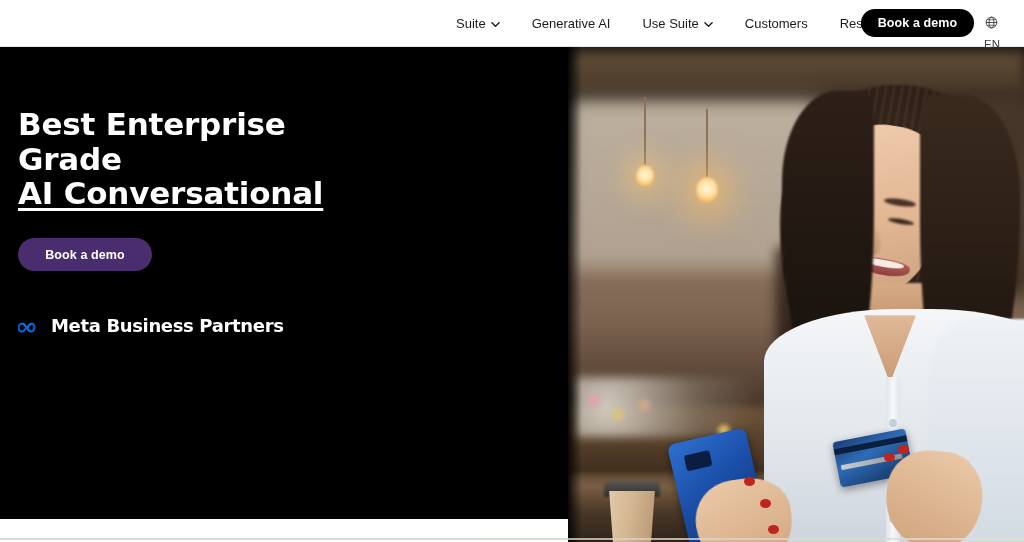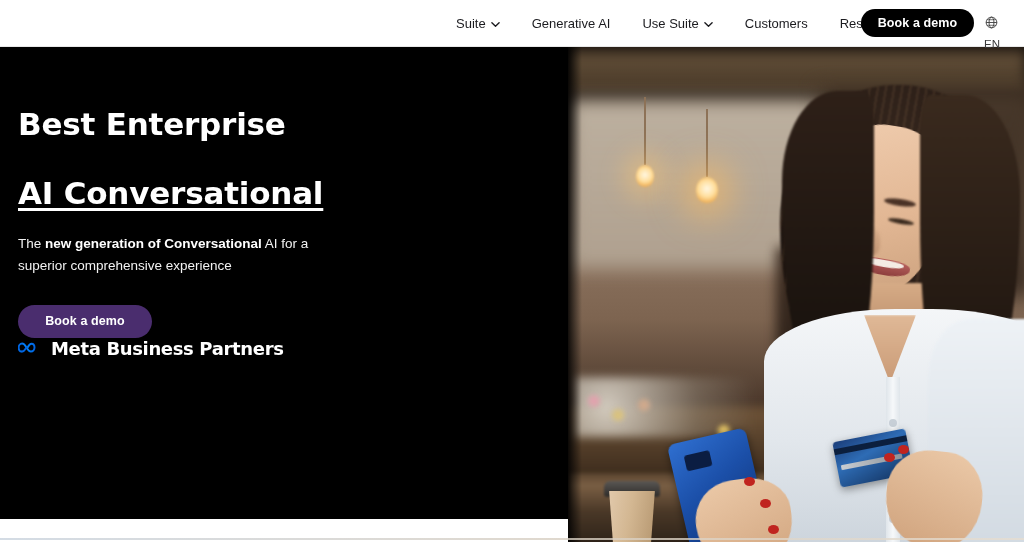--- a/index.html
+++ b/index.html
@@ -82,21 +82,21 @@
     max-width: 310px;
   }
   .subhead b { font-weight: 700; color: #fff; }
   .cta {
     margin-top: 27px; width: 134px; height: 33px; border-radius: 17px;
     background: #4a2d6e; color: #fff; border: none; cursor: pointer;
     font-size: 12.5px; font-weight: 700; letter-spacing: 0.1px;
     display: flex; align-items: center; justify-content: center;
     font-family: "Liberation Sans", sans-serif;
   }
-  .partners { display: flex; align-items: center; gap: 7px; }
+  .partners { margin-top: 44px; display: flex; align-items: flex-end; gap: 7px; }
   .meta-mark { width: 26px; height: 16px; display:block; }
   .partners-label {
     color: #fff; font-size: 18px; font-weight: 600; letter-spacing: -0.35px;
     font-family: "DejaVu Sans", sans-serif;
   }
 
   
   .photo { position: absolute; inset: 0; }
   .bg-wall {
     position:absolute; inset:0;
@@ -391,27 +391,24 @@
     </div>
   </div>
 
   <div class="hero">
 
     <div class="hero-left">
       <div class="hero-inner">
 
         <h1 class="headline">
           <span>Best Enterprise</span><br>
-          <br>
+          <span>Grade</span><br>
           <span class="u">AI Conversational</span><br>
         </h1>
 
-        <p class="subhead">
-          <span>The </span><b>new generation of Conversational</b><span> AI for a superior comprehensive experience</span>
-        </p>
 
         <button class="cta">Book a demo</button>
 
         <div class="partners">
           <span class="meta-mark">
             <svg width="26" height="16" viewBox="0 0 40 24">
               <defs>
                 <linearGradient id="mg" x1="0" y1="0" x2="1" y2="0">
                   <stop offset="0%" stop-color="#0064E1"></stop>
                   <stop offset="50%" stop-color="#0082FB"></stop>

